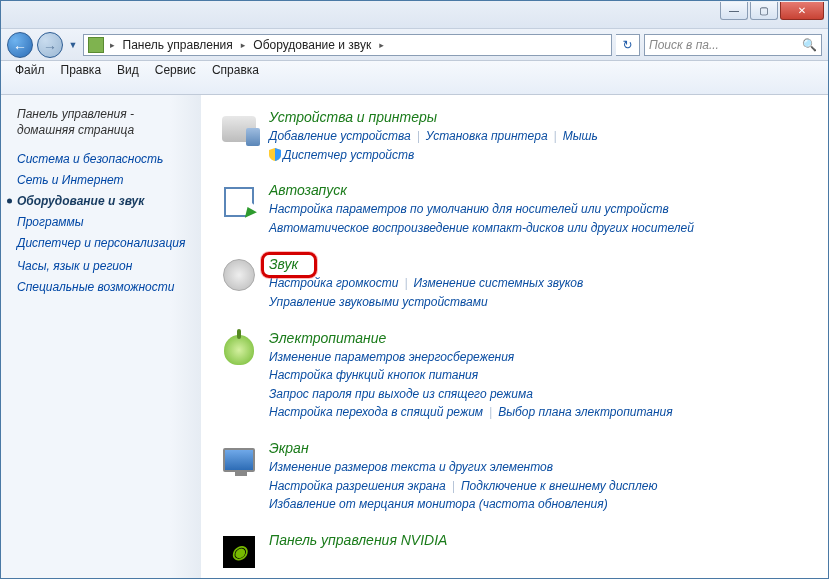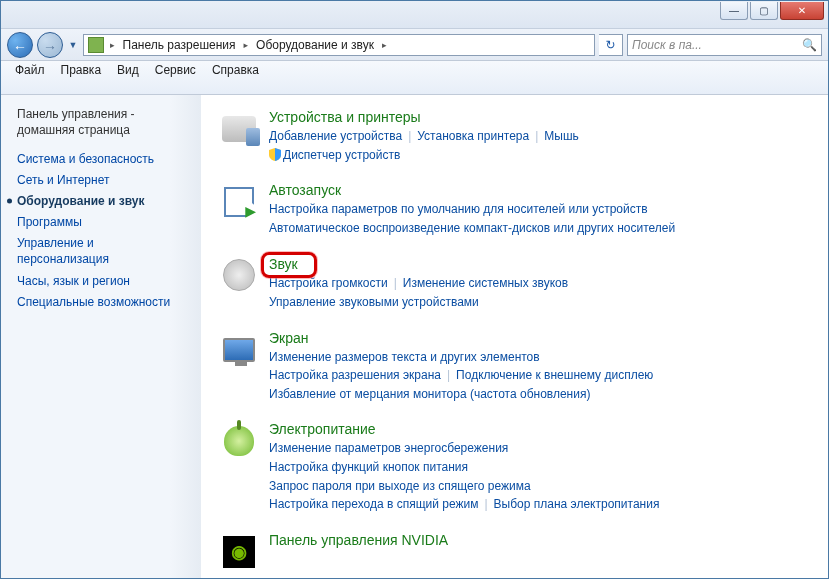--- a/index.html
+++ b/index.html
@@ -11,25 +11,25 @@
 .win-btn.close { background:linear-gradient(#e67a70,#c84335); color:#fff; border-color:#8f2d23; width:44px;}
 .addr-row { height:32px; display:flex; align-items:center; padding:3px 6px; gap:4px; background:linear-gradient(#eef3fa,#e2e9f3); border-bottom:1px solid #c0cad8;}
 .nav-btn { width:26px; height:26px; border-radius:50%; background:radial-gradient(circle at 30% 30%,#6fb4f0,#2d6cb5); border:1px solid #2d5d94; display:flex; align-items:center; justify-content:center; color:#fff; font-size:14px; cursor:default;}
 .nav-btn.fwd { background:radial-gradient(circle at 30% 30%,#c9dcef,#9ab7d3); color:#5f7ea0;}
 .drop-nav { width:12px; color:#2d5d94; font-size:9px; text-align:center;}
 .addr-bar { flex:1; height:22px; border:1px solid #8a9db5; background:#fff; display:flex; align-items:center; font-size:12px; padding:0 4px; gap:4px;}
 .addr-icon { width:16px; height:16px; background:#7fb34f; border:1px solid #5a8a32; display:inline-block;}
 .addr-sep { color:#555; font-size:9px; padding:0 2px;}
 .addr-crumb { color:#222; cursor:default; padding:1px 2px;}
 .refresh-box { width:24px; height:22px; border:1px solid #8a9db5; border-left:none; background:#fff; display:flex; align-items:center; justify-content:center; color:#1e5aa8; font-size:12px;}
-.search-box { width:195px; height:22px; border:1px solid #8a9db5; background:#fff; display:flex; align-items:center; padding:0 4px; color:#888; font-size:12px; font-style:italic; }
+.search-box { width:178px; height:22px; border:1px solid #8a9db5; background:#fff; display:flex; align-items:center; padding:0 4px; color:#888; font-size:12px; font-style:italic; }
 .search-box .mag { margin-left:auto; font-style:normal; color:#1e5aa8;}
 .menubar { height:34px; background:linear-gradient(#f6f9fd,#e7eef8); border-bottom:1px solid #c0cad8; display:flex; align-items:flex-start; padding:0 6px; font-size:12px; color:#222;}
 .menubar span { padding:2px 8px; cursor:default; }
-.body-row { flex:1; display:flex; overflow:hidden; background:#fff; }
+.body-row { flex:1; display:flex; overflow:hidden; background:#fff;font-style:italic; }
 .sidebar { width:200px; background:linear-gradient(90deg,#f2f6fb 85%,#e6ecf3); padding:12px 12px 12px 16px; font-size:12px; color:#0147a5; border-right:1px solid #e6ecf3;}
 .sidebar .home { color:#333; margin-bottom:14px; line-height:1.3;}
 .sidebar .cat { display:block; margin:7px 0; cursor:default; }
 .sidebar .cat.active { color:#163a5f; font-weight:bold; position:relative;}
 .sidebar .cat.active::before { content:''; position:absolute; left:-10px; top:50%; width:5px; height:5px; background:#163a5f; border-radius:50%; transform:translateY(-50%);}
 .sidebar .cat.multi { line-height:1.3;}
 .content { flex:1; overflow-y:scroll; padding:14px 10px 14px 18px; position:relative;}
 .content::-webkit-scrollbar { width:17px; }
 .content::-webkit-scrollbar-track { background:#f0f0f0; border-left:1px solid #d8d8d8;}
 .content::-webkit-scrollbar-thumb { background:linear-gradient(#e4ecf5,#c5d4e6); border:1px solid #9ab; border-radius:2px;}
@@ -66,21 +66,21 @@
     </div>
   </div>
 
   <div class="addr-row">
     <div class="nav-btn">←</div>
     <div class="nav-btn fwd">→</div>
     <div class="drop-nav">▼</div>
     <div class="addr-bar">
       <span class="addr-icon"></span>
       <span class="addr-sep">▸</span>
-      <span class="addr-crumb">Панель разрешения</span>
+      <span class="addr-crumb">Панель управления</span>
       <span class="addr-sep">▸</span>
       <span class="addr-crumb">Оборудование и звук</span>
       <span class="addr-sep">▸</span>
     </div>
     <div class="refresh-box">↻</div>
     <div class="search-box">
       <span>Поиск в па...</span>
       <span class="mag">🔍</span>
     </div>
   </div>
@@ -95,21 +95,21 @@
 
   <div class="body-row">
     <div class="sidebar">
       <div class="home">
         <span>Панель управления -</span><br><span>домашняя страница</span>
       </div>
       <span class="cat">Система и безопасность</span>
       <span class="cat">Сеть и Интернет</span>
       <span class="cat active">Оборудование и звук</span>
       <span class="cat">Программы</span>
-      <span class="cat multi">Управление и персонализация</span>
+      <span class="cat multi">Диспетчер и персонализация</span>
       <span class="cat">Часы, язык и регион</span>
       <span class="cat">Специальные возможности</span>
     </div>
 
     <div class="content" id="content">
         <div class="group">
           <div class="g-icon">
             <div class="ic-devices"></div>
           </div>
           <div class="g-body">
@@ -130,34 +130,34 @@
           </div>
         </div>
         <div class="group">
           <div class="g-icon">
             <div class="ic-sound"></div>
           </div>
           <div class="g-body"><div class="g-title" style="position: relative; display: inline-block;">Звук<div class="highlight-ring" style="left: -8px; top: -4px; width: 56px; height: 26px;"></div></div><div class="g-links"><a>Настройка громкости</a><span class="sep">|</span><a>Изменение системных звуков</a><br><a>Управление звуковыми устройствами</a></div></div>
         </div>
         <div class="group">
           <div class="g-icon">
+            <div class="ic-power"></div>
+          </div>
+          <div class="g-body">
+            <div class="g-title">Электропитание</div>
+            <div class="g-links"><a>Изменение параметров энергосбережения</a><br><a>Настройка функций кнопок питания</a><br><a>Запрос пароля при выходе из спящего режима</a><br><a>Настройка перехода в спящий режим</a><span class="sep">|</span><a>Выбор плана электропитания</a></div>
+          </div>
+        </div>
+        <div class="group">
+          <div class="g-icon">
             <div class="ic-screen"></div>
           </div>
           <div class="g-body">
             <div class="g-title">Экран</div>
             <div class="g-links"><a>Изменение размеров текста и других элементов</a><br><a>Настройка разрешения экрана</a><span class="sep">|</span><a>Подключение к внешнему дисплею</a><br><a>Избавление от мерцания монитора (частота обновления)</a></div>
-          </div>
-        </div>
-        <div class="group">
-          <div class="g-icon">
-            <div class="ic-power"></div>
-          </div>
-          <div class="g-body">
-            <div class="g-title">Электропитание</div>
-            <div class="g-links"><a>Изменение параметров энергосбережения</a><br><a>Настройка функций кнопок питания</a><br><a>Запрос пароля при выходе из спящего режима</a><br><a>Настройка перехода в спящий режим</a><span class="sep">|</span><a>Выбор плана электропитания</a></div>
           </div>
         </div>
         <div class="group">
           <div class="g-icon">
             <div class="ic-nvidia">◉</div>
           </div>
           <div class="g-body">
             <div class="g-title">Панель управления NVIDIA</div>
             <div class="g-links"></div>
           </div>

